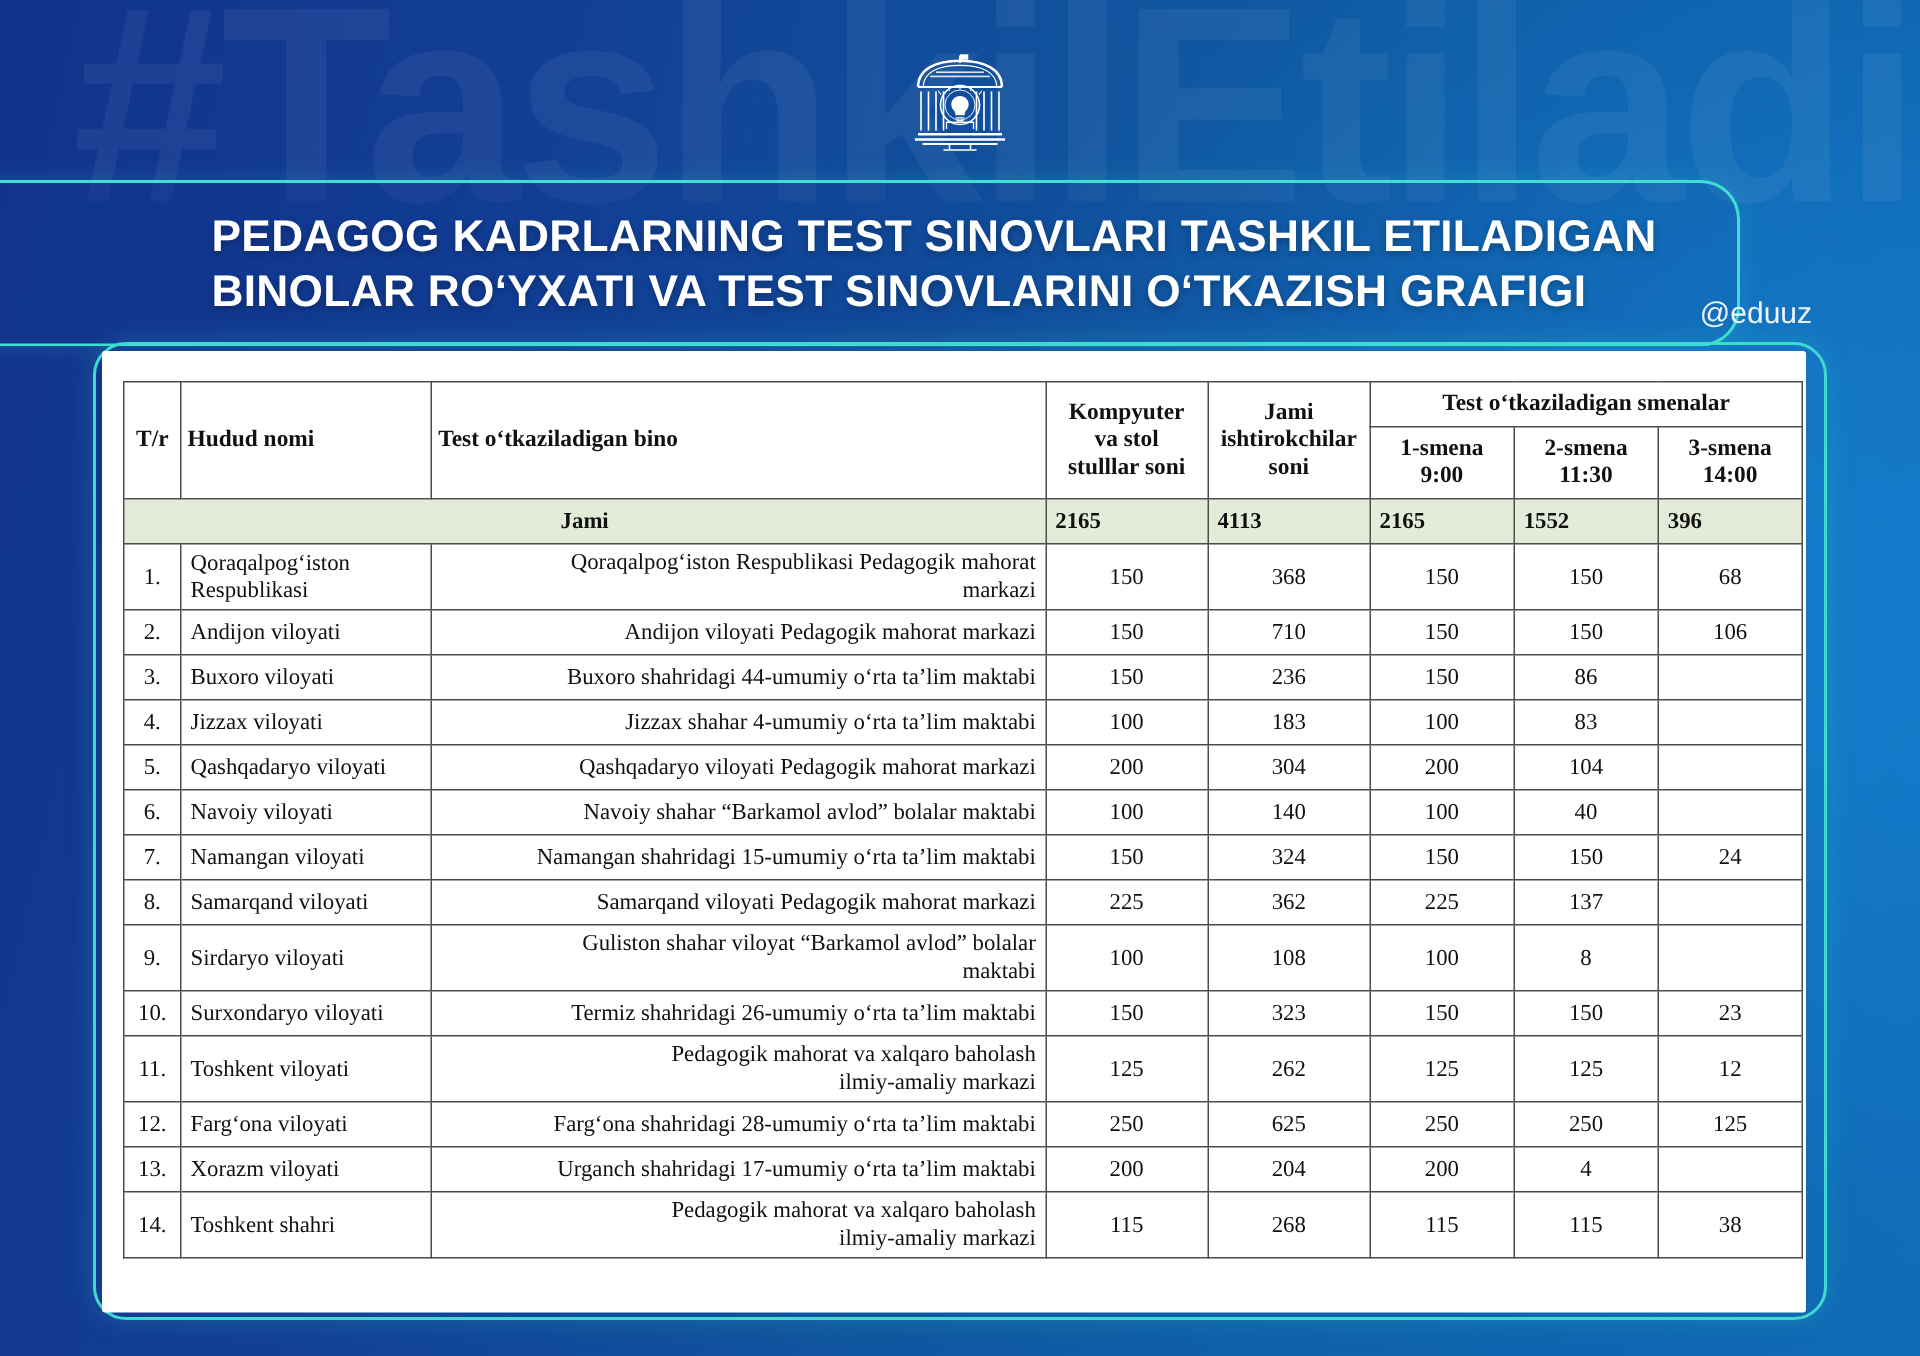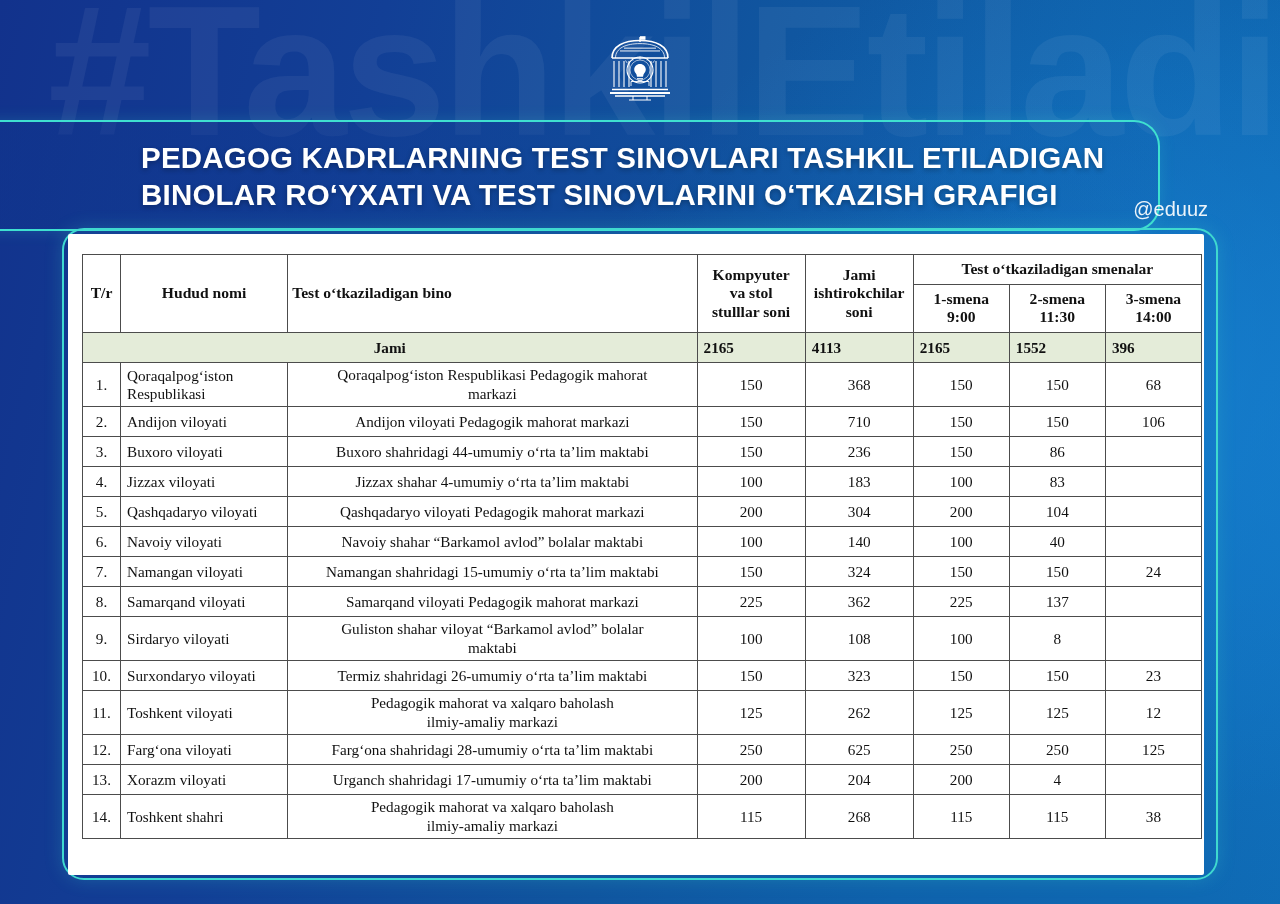--- a/index.html
+++ b/index.html
@@ -141,21 +141,21 @@
   }
   table.grid thead th {
     font-weight: 700;
     text-align: center;
     font-size: 15.6px;
     line-height: 1.2;
     padding: 5px 4px;
   }
   .c-num   { width: 38px;  text-align: center; }
   .c-reg   { width: 167px; text-align: left; padding-left: 8px; }
-  .c-bld   { width: 409px; text-align: center; padding-left: 10px; }
+  .c-bld   { width: 409px; text-align: right; padding-left: 10px; }
   .c-comp  { width: 108px; text-align: center; }
   .c-tot   { width: 108px; text-align: center; }
   .c-s1    { width: 96px;  text-align: center; }
   .c-s2    { width: 96px;  text-align: center; }
   .c-s3    { width: 96px;  text-align: center; margin-top: 13px; }
 
   .row-total td {
     background: #e4ecd9;
     font-weight: 700;
     font-size: 16px;
@@ -213,21 +213,21 @@
   </div>
   <div class="handle">@eduuz</div>
 
   <div class="frame"></div>
   <div class="card"></div>
 
   <table class="grid">
     <thead>
       <tr>
         <th class="c-num" rowspan="2">T/r</th>
-        <th class="c-reg" rowspan="2" style="text-align:center">Hudud nomi</th>
+        <th class="c-reg" rowspan="2" style="text-align:left">Hudud nomi</th>
         <th class="c-bld" rowspan="2" style="text-align:left">Test o‘tkaziladigan bino</th>
         <th class="c-comp" rowspan="2">
           <span>Kompyuter</span><br>
           <span>va stol</span><br>
           <span>stulllar soni</span>
         </th>
         <th class="c-tot" rowspan="2">
           <span>Jami</span><br>
           <span>ishtirokchilar</span><br>
           <span>soni</span>

